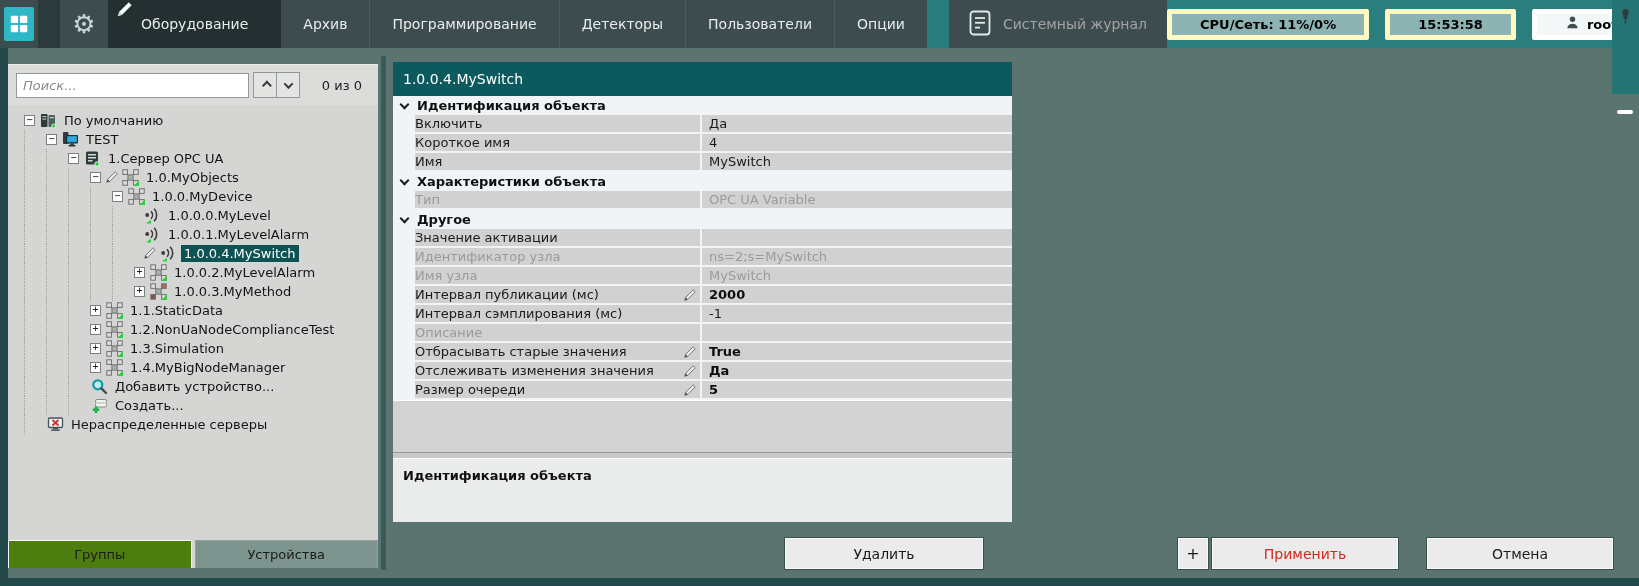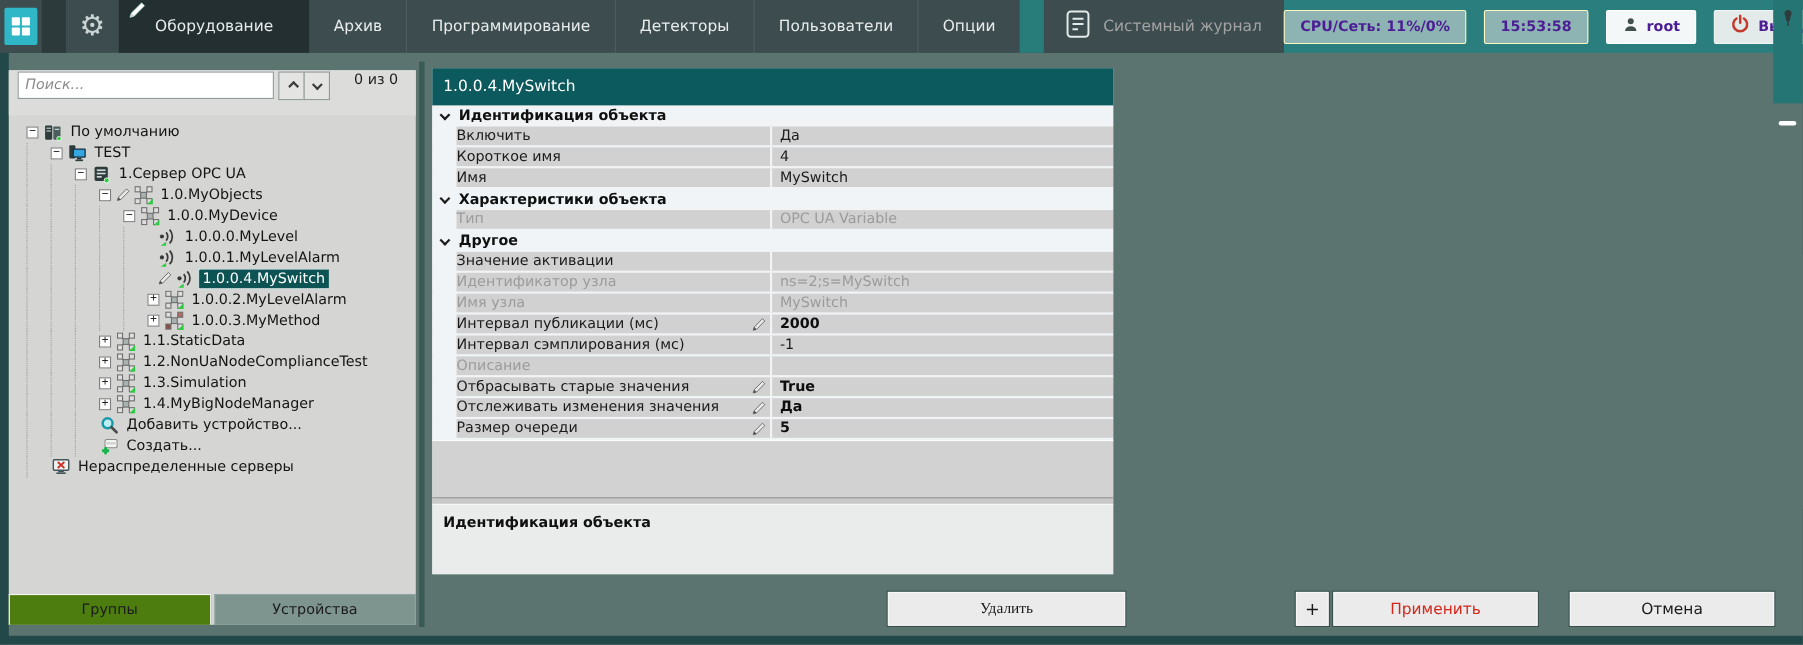--- a/index.html
+++ b/index.html
@@ -16,34 +16,34 @@
   .gear-btn { width:48px; display:flex; align-items:center; justify-content:center; color:#c9d4d4; font-size:26px; line-height:1; cursor:default; }
   .tabs { display:flex; align-items:stretch; position:relative; }
   .tab { display:flex; align-items:center; padding:0 22px; font-size:14px; color:#e9ecec; white-space:nowrap; cursor:default; }
   .tab + .tab { border-left:1px solid #4e5e60; }
   .tab.active { background:#232f30; border-left:none; padding:0 33px; }
   .tab.active + .tab { border-left:none; }
   .pencil-badge { position:absolute; left:8px; top:1px; width:17px; height:17px; z-index:3; }
   .teal-gap { width:22px; background:#287d7a; }
   .journal { display:flex; align-items:center; gap:12px; padding:0 20px; background:#3d4d4f; color:#a3a3a3; font-size:14px; white-space:nowrap; }
   .tb-right { flex:1; display:flex; align-items:center; justify-content:flex-end; gap:16px; padding-right:56px; }
-  .chip { height:31px; display:flex; align-items:center; justify-content:center; gap:7px; padding:0 14px; background:#8db4b2; border:1px solid #fef9c3; border-radius:2px; font-size:13px; font-weight:600; color:#4c1d95; white-space:nowrap; }
+  .chip { height:31px; display:flex; align-items:center; justify-content:center; gap:7px; padding:0 28px; background:#8db4b2; border:5px solid #fef9c3; border-radius:2px; font-size:13px; font-weight:600; color:#000000; white-space:nowrap; }
   .chip-white { background:#f4f7f7; border-color:#fff; }
   .chip-exit { background:#e3ebea; border-color:#f2f7f6; font-weight:700; }
   .corner { position:absolute; right:0; top:0; width:27px; height:94px; background:#257575; }
   .corner .pin { position:absolute; right:6px; top:8px; }
   .side-dash { position:absolute; right:6px; top:110px; width:16px; height:4px; background:#fff; border-radius:2px; }
 
   
   .strip-left { position:absolute; left:0; top:48px; width:8px; height:538px; background:#224849; }
   .strip-bottom { position:absolute; left:0; top:578px; width:100%; height:8px; background:#224849; }
 
   
   .left-panel { position:absolute; left:8px; top:64px; width:370px; height:504px; background:#d5d5d3; border-top:1px solid #ecedeb; }
-  .search-row { height:40px; display:flex; padding:0 8px; background:#dcddda; }
+  .search-row { height:40px; display:flex; align-items:center; padding:0 8px; background:#dcddda; }
   .search-input { width:233px; height:25px; border:1px solid #8f9a99; background:#fff; font-style:italic; font-size:13px; padding:0 6px; color:#222; outline:none; font-family:inherit; }
   .search-input::placeholder { color:#8a8a8a; font-style:italic; }
   .nav-btn { width:24px; height:26px; margin-left:4px; background:#e4e4e2; border:1px solid #8f9a99; display:flex; align-items:center; justify-content:center; }
   .nav-btn + .nav-btn { margin-left:-1px; }
   .chev { width:7px; height:7px; border-left:2px solid #3c3c3c; border-bottom:2px solid #3c3c3c; }
   .chev.up { transform:rotate(135deg) translate(-1px,-1px); }
   .chev.down { transform:rotate(-45deg) translate(1px,-1px); }
   .counter { margin-left:auto; margin-right:8px; font-size:13px; color:#1c1c1c; }
 
   .tree { position:absolute; left:0; top:42px; right:0; bottom:30px; overflow:hidden; padding-top:4px; }
@@ -77,21 +77,21 @@
   .g-value { flex:1; background:#d1d1d1; display:flex; align-items:center; padding-left:7px; color:#1b1b1b; }
   .g-row.ro .g-label, .g-row.ro .g-value { color:#9b9b9b; }
   .g-row.mod .g-value { font-weight:700; color:#0d0d0d; }
   .g-pencil { margin-left:auto; margin-right:4px; width:13px; height:13px; flex:none; }
   .prop-filler { height:52px; background:#d2d2d2; border-top:1px solid #fdfdfd; }
   .h-split { height:7px; background:#c9c9c9; border-top:1px solid #969696; border-bottom:1px solid #fdfdfd; }
   .prop-desc { height:63px; background:#e9eceb; padding:9px 10px; font-size:13px; font-weight:700; color:#101010; }
 
   
   .btn { position:absolute; top:538px; height:31px; background:#ebebeb; border:1px solid #fafafa; outline:1px solid rgba(30,50,48,.55); display:flex; align-items:center; justify-content:center; font-size:14px; color:#1a1a1a; font-family:inherit; cursor:default; }
-  .btn-delete { left:807px; width:216px;font-family:Liberation Serif, serif; }
+  .btn-delete { left:785px; width:198px; }
   .btn-plus { left:1178px; width:30px; font-size:16px; }
   .btn-apply { left:1212px; width:186px; color:#d3281c; font-weight:400; }
   .btn-cancel { left:1427px; width:186px; }
 </style>
 </head>
 <body>
 
 <div class="screen">
 
   <div class="topbar">

